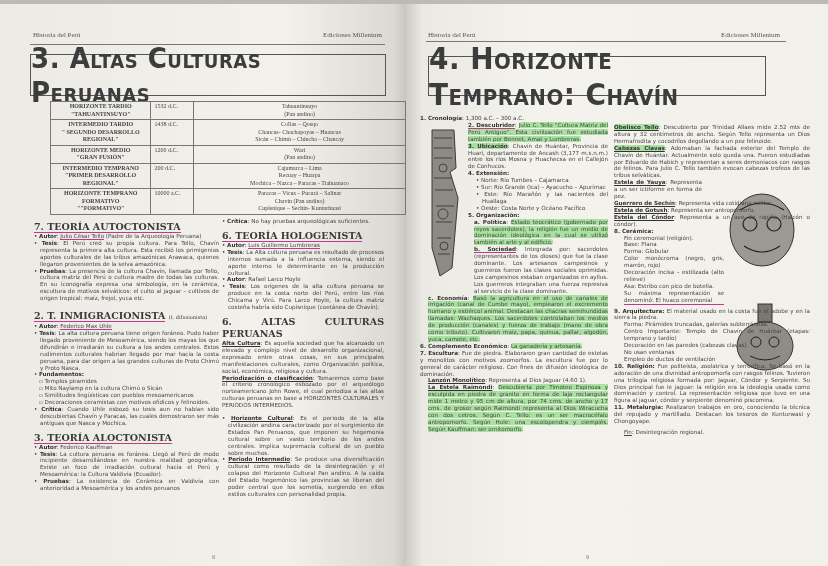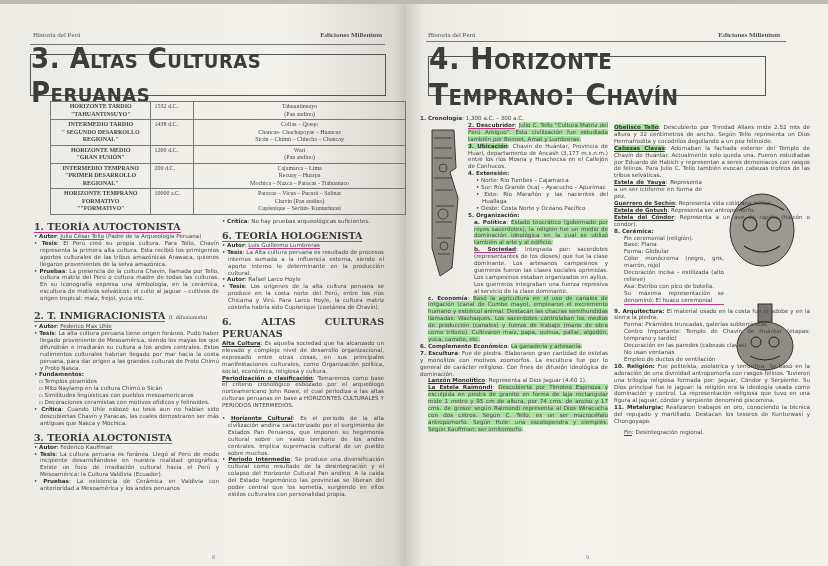--- a/index.html
+++ b/index.html
@@ -4,21 +4,21 @@
 <style>
   * { box-sizing: border-box; margin: 0; padding: 0; }
   html, body { width: 828px; height: 566px; overflow: hidden; background: #bdbab5; }
   body { font-family: "DejaVu Sans", sans-serif; color: #3a3a3a; position: relative; }
   .spread { position: absolute; left: 0; top: 4px; width: 828px; height: 562px; display: flex; }
   .page { position: relative; height: 100%; background: #f1efea; overflow: hidden; }
   .page.left { width: 406px; background: linear-gradient(to right, #eceae5 0%, #f3f1ec 70%, #dcd9d3 97%, #c9c6c0 100%); }
   .page.right { width: 422px; background: linear-gradient(to right, #cfccc6 0%, #ebe9e4 4%, #f4f2ed 30%, #f2f0eb 100%); }
   .running-head { position: absolute; top: 27px; font-family: "Liberation Serif", serif; font-size: 7px; color: #555; text-align: center; }
   .rh-left { left: 33px; }
-  .rh-right { right: 28px; font-weight: bold; }
+  .rh-right { right: 28px; font-weight: normal; }
   .rule { position: absolute; top: 40px; height: 1px; background: #777; }
   .title-box { position: absolute; border: 1px solid #555; display: flex; align-items: center; justify-content: center; }
   .title-text { font-family: "DejaVu Sans", sans-serif; font-weight: bold; color: #3c3c3c; letter-spacing: 0.5px; font-variant: small-caps; font-stretch: condensed; }
   table.chron { position: absolute; border-collapse: collapse; font-family: "Liberation Serif", serif; font-size: 6px; color: #444; }
   table.chron td { border: 1px solid #777; vertical-align: top; padding: 1px 3px; line-height: 7.5px; }
   table.chron td.period { font-weight: bold; text-align: center; width: 104px; }
   table.chron td.date { width: 45px; }
   table.chron td.cultures { text-align: center; width: 230px; }
   .col { position: absolute; font-size: 5.6px; line-height: 6.9px; color: #444; text-align: justify; }
   .h2 { font-family: "DejaVu Serif", serif; font-weight: bold; font-size: 9.5px; color: #3a3a3a; line-height: 12px; margin-top: 5px; }
@@ -106,21 +106,21 @@
           <td class="cultures">
               <div>Paracas – Vicus – Pucará – Salinar</div>
               <div>Chavín (Pan andino)</div>
               <div>Cupisnique – Sechín- Kunturhuasi</div>
             </td>
         </tr>
       </tbody>
     </table>
 
     <div class="col" style="left:34px; top:212px; width:185px;">
-      <div class="h2"><span class="ul-pink">1. TEORÍA AUTOCTONISTA</span></div>
+      <div class="h2"><span class="ul-pink">7. TEORÍA AUTOCTONISTA</span></div>
       <div class="bul"><b>Autor</b>: <span class="ul-pink">Julio César Tello</span> <span>(Padre de la Arqueología Peruana)</span></div>
       <div class="bul"><b>Tesis</b>: <span>El Perú creó su propia cultura. Para Tello, Chavín representa la primera alta cultura. Esta recibió los primigenios aportes culturales de las tribus amazónicas Arawaca, quienes llegaron provenientes de la selva amazónica.</span></div>
       <div class="bul"><b>Pruebas</b>: <span>La presencia de la cultura Chavín, llamada por Tello, cultura matriz del Perú o cultura madre de todas las culturas. En su iconografía expresa una simbología, en la cerámica, escultura de motivos selváticos: el culto al jaguar – cultivos de origen tropical: maíz, frejol, yuca etc.</span></div>
 
       <div class="h2" style="margin-top:8px"><span class="ul-pink">2. T. INMIGRACIONISTA</span> <span style="font-size:5px;font-weight:normal">(t. difusionista)</span></div>
       <div class="bul"><b>Autor</b>: <span class="ul-pink">Federico Max Uhle</span></div>
       <div class="bul"><b>Tesis</b>: <span>La alta cultura peruana tiene origen foráneo. Pudo haber llegado proveniente de Mesoamérica, siendo los mayas los que difundirán e irradiarán su cultura a los andes centrales. Estos rudimentos culturales habrían llegado por mar hacia la costa peruana, para dar origen a las grandes culturas de Proto Chimú y Proto Nasca.</span></div>
       <div class="bul"><b>Fundamentos:</b></div>
       <div class="sub">Templos piramides</div>
       <div class="sub">Mito Naylamp en la cultura Chimú o Sicán</div>

